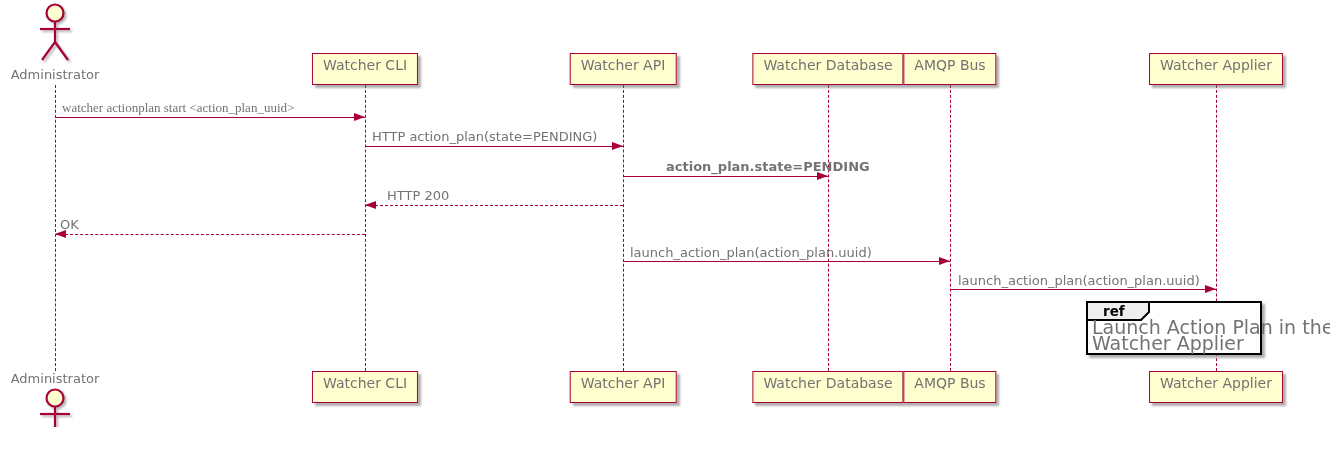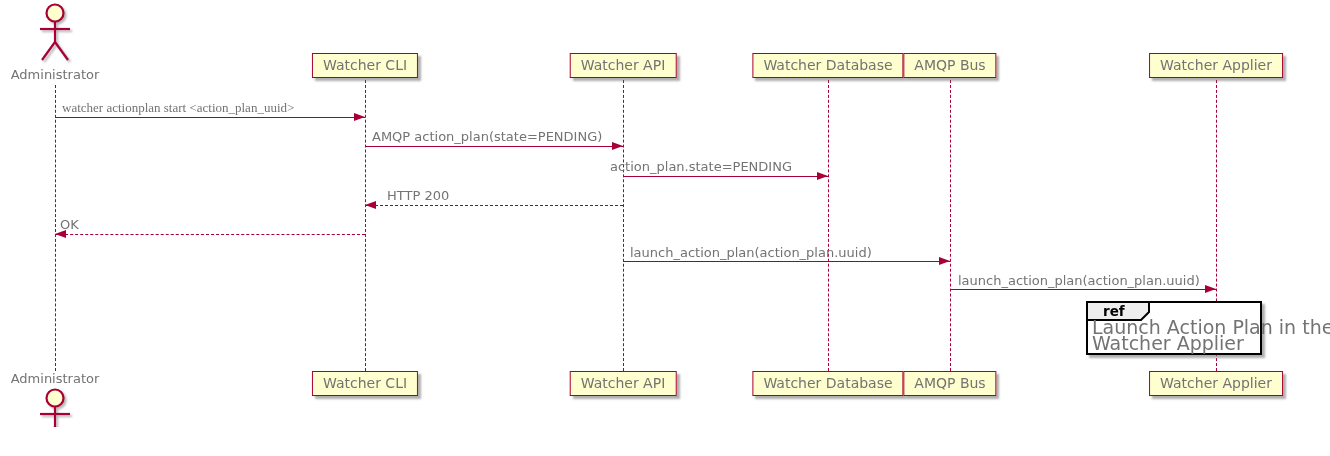--- a/index.html
+++ b/index.html
@@ -16,21 +16,21 @@
     position: absolute;
     width: 0;
     border-left: 1px dashed #A80036;
     z-index: 0;
   }
   .participant {
     position: absolute;
     transform: translateX(-50%);
     background: #FEFECE;
     border: 1.6px solid #A80036;
-    padding: 3px 10px 4px 10px;
+    padding: 3px 10px 11px 10px;
     font-size: 14px;
     white-space: nowrap;
     box-shadow: 3px 3px 2px rgba(110,110,110,0.55);
     z-index: 1;
   }
   .actor-figure { position: absolute; z-index: 1; filter: drop-shadow(2px 2px 1px rgba(120,120,120,0.55)); }
   .actor-label {
     position: absolute;
     width: 140px;
     text-align: center;
@@ -99,25 +99,25 @@
   <div class="participant" style="left:365px;  top:53px;">Watcher CLI</div>
   <div class="participant" style="left:623px;  top:53px;">Watcher API</div>
   <div class="participant" style="left:828px;  top:53px;">Watcher Database</div>
   <div class="participant" style="left:950px;  top:53px;">AMQP Bus</div>
   <div class="participant" style="left:1216px; top:53px;">Watcher Applier</div>
 
   <div class="msg-label" style="left:62px; top:100px;font-family:Liberation Serif, serif;">watcher actionplan start &lt;action_plan_uuid&gt;</div>
   <div class="msg-line solid" style="left:55px; top:117px; width:310px;"></div>
   <div class="arrow-head right" style="left:354px; top:113px;"></div>
 
-  <div class="msg-label" style="left:372px; top:129px;">AMQP action_plan(state=PENDING)</div>
+  <div class="msg-label" style="left:372px; top:129px;">HTTP action_plan(state=PENDING)</div>
   <div class="msg-line solid" style="left:365px; top:146px; width:258px;"></div>
   <div class="arrow-head right" style="left:612px; top:142px;"></div>
 
-  <div class="msg-label" style="left:610px; top:159px;">action_plan.state=PENDING</div>
+  <div class="msg-label" style="left:666px; top:159px;font-weight:bold;">action_plan.state=PENDING</div>
   <div class="msg-line solid" style="left:623px; top:176px; width:205px;"></div>
   <div class="arrow-head right" style="left:817px; top:172px;"></div>
 
   <div class="msg-label" style="left:387px; top:188px;text-align:center;">HTTP 200</div>
   <div class="msg-line dashed" style="left:365px; top:205px; width:258px;"></div>
   <div class="arrow-head left" style="left:365px; top:201px;"></div>
 
   <div class="msg-label" style="left:60px; top:217px;">OK</div>
   <div class="msg-line dashed" style="left:55px; top:234px; width:310px;"></div>
   <div class="arrow-head left" style="left:55px; top:230px;"></div>

